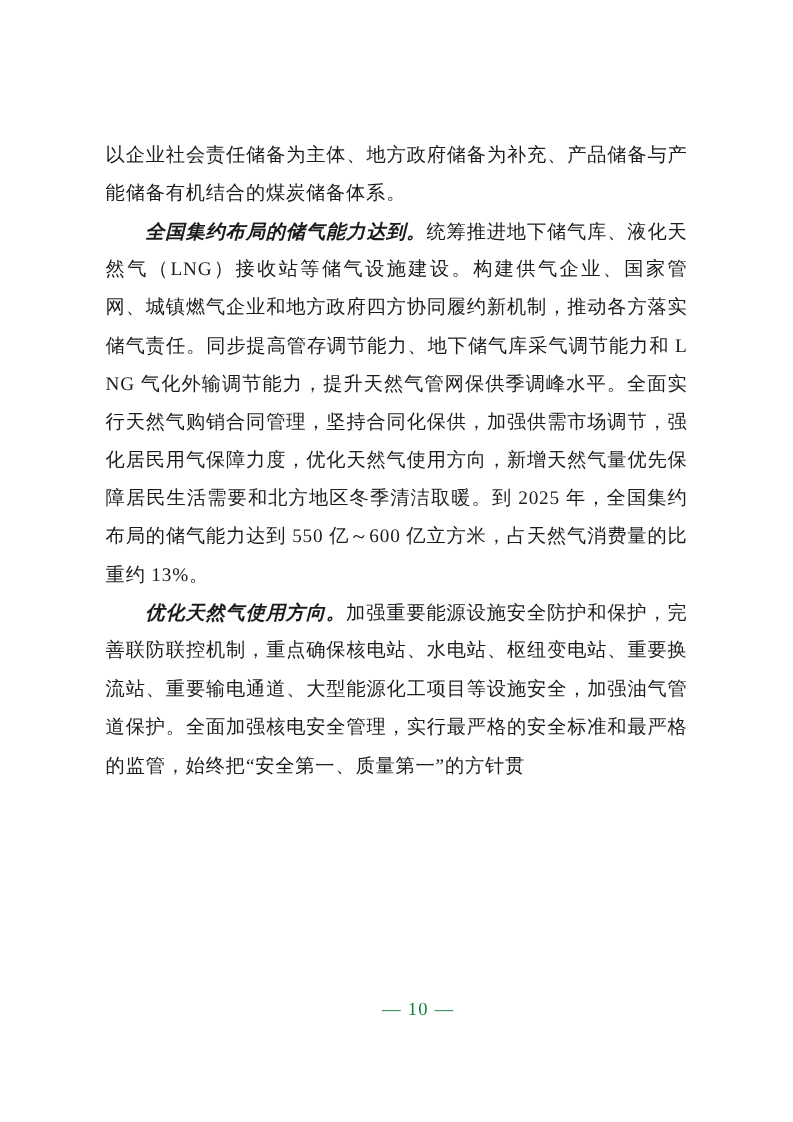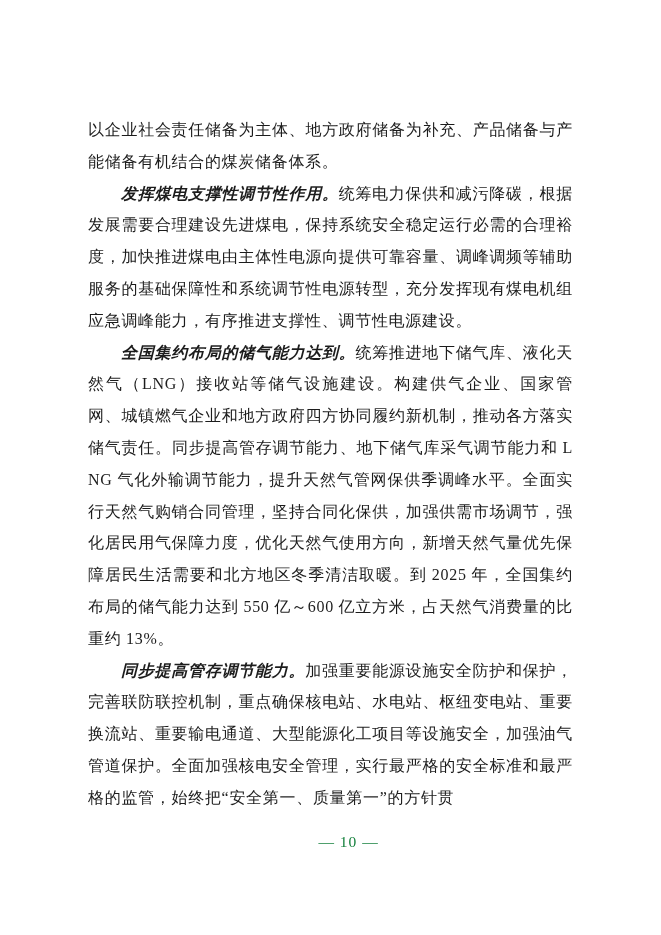--- a/index.html
+++ b/index.html
@@ -52,18 +52,17 @@
     letter-spacing: 1px;
     color: #15803d;
   }
 </style>
 </head>
 <body>
 
 <div class="page">
   <div class="doc-body" id="doc-body">
       <p class="para"><span class="normal">以企业社会责任储备为主体、地方政府储备为补充、产品储备与产能储备有机结合的煤炭储备体系。</span></p>
-      <p class="para indent"><span class="lead">发挥煤电支撑性调节性作用。</span><span class="normal">统筹电力保供和减污降碳，根据发展需要合理建设先进煤电，保持系统安全稳定运行必需的合理裕度，加快推进煤电由主体性电源向提供可靠容量、调峰调频等辅助服务的基础保障性和系统调节性电源转型，充分发挥现有煤电机组应急调峰能力，有序推进支撑性、调节性电源建设。</span></p>
       <p class="para indent"><span class="lead">全国集约布局的储气能力达到。</span><span class="normal">统筹推进地下储气库、液化天然气（LNG）接收站等储气设施建设。构建供气企业、国家管网、城镇燃气企业和地方政府四方协同履约新机制，推动各方落实储气责任。同步提高管存调节能力、地下储气库采气调节能力和 LNG 气化外输调节能力，提升天然气管网保供季调峰水平。全面实行天然气购销合同管理，坚持合同化保供，加强供需市场调节，强化居民用气保障力度，优化天然气使用方向，新增天然气量优先保障居民生活需要和北方地区冬季清洁取暖。到 2025 年，全国集约布局的储气能力达到 550 亿～600 亿立方米，占天然气消费量的比重约 13%。</span></p>
-      <p class="para indent"><span class="lead">同步提高管存调节能力。</span><span class="normal">加强重要能源设施安全防护和保护，完善联防联控机制，重点确保核电站、水电站、枢纽变电站、重要换流站、重要输电通道、大型能源化工项目等设施安全，加强油气管道保护。全面加强核电安全管理，实行最严格的安全标准和最严格的监管，始终把“安全第一、质量第一”的方针贯</span></p>
+      <p class="para indent"><span class="lead">优化天然气使用方向。</span><span class="normal">加强重要能源设施安全防护和保护，完善联防联控机制，重点确保核电站、水电站、枢纽变电站、重要换流站、重要输电通道、大型能源化工项目等设施安全，加强油气管道保护。全面加强核电安全管理，实行最严格的安全标准和最严格的监管，始终把“安全第一、质量第一”的方针贯</span></p>
     </div>
   <div class="footer">— 10 —</div>
 </div>
 
 </body></html>

